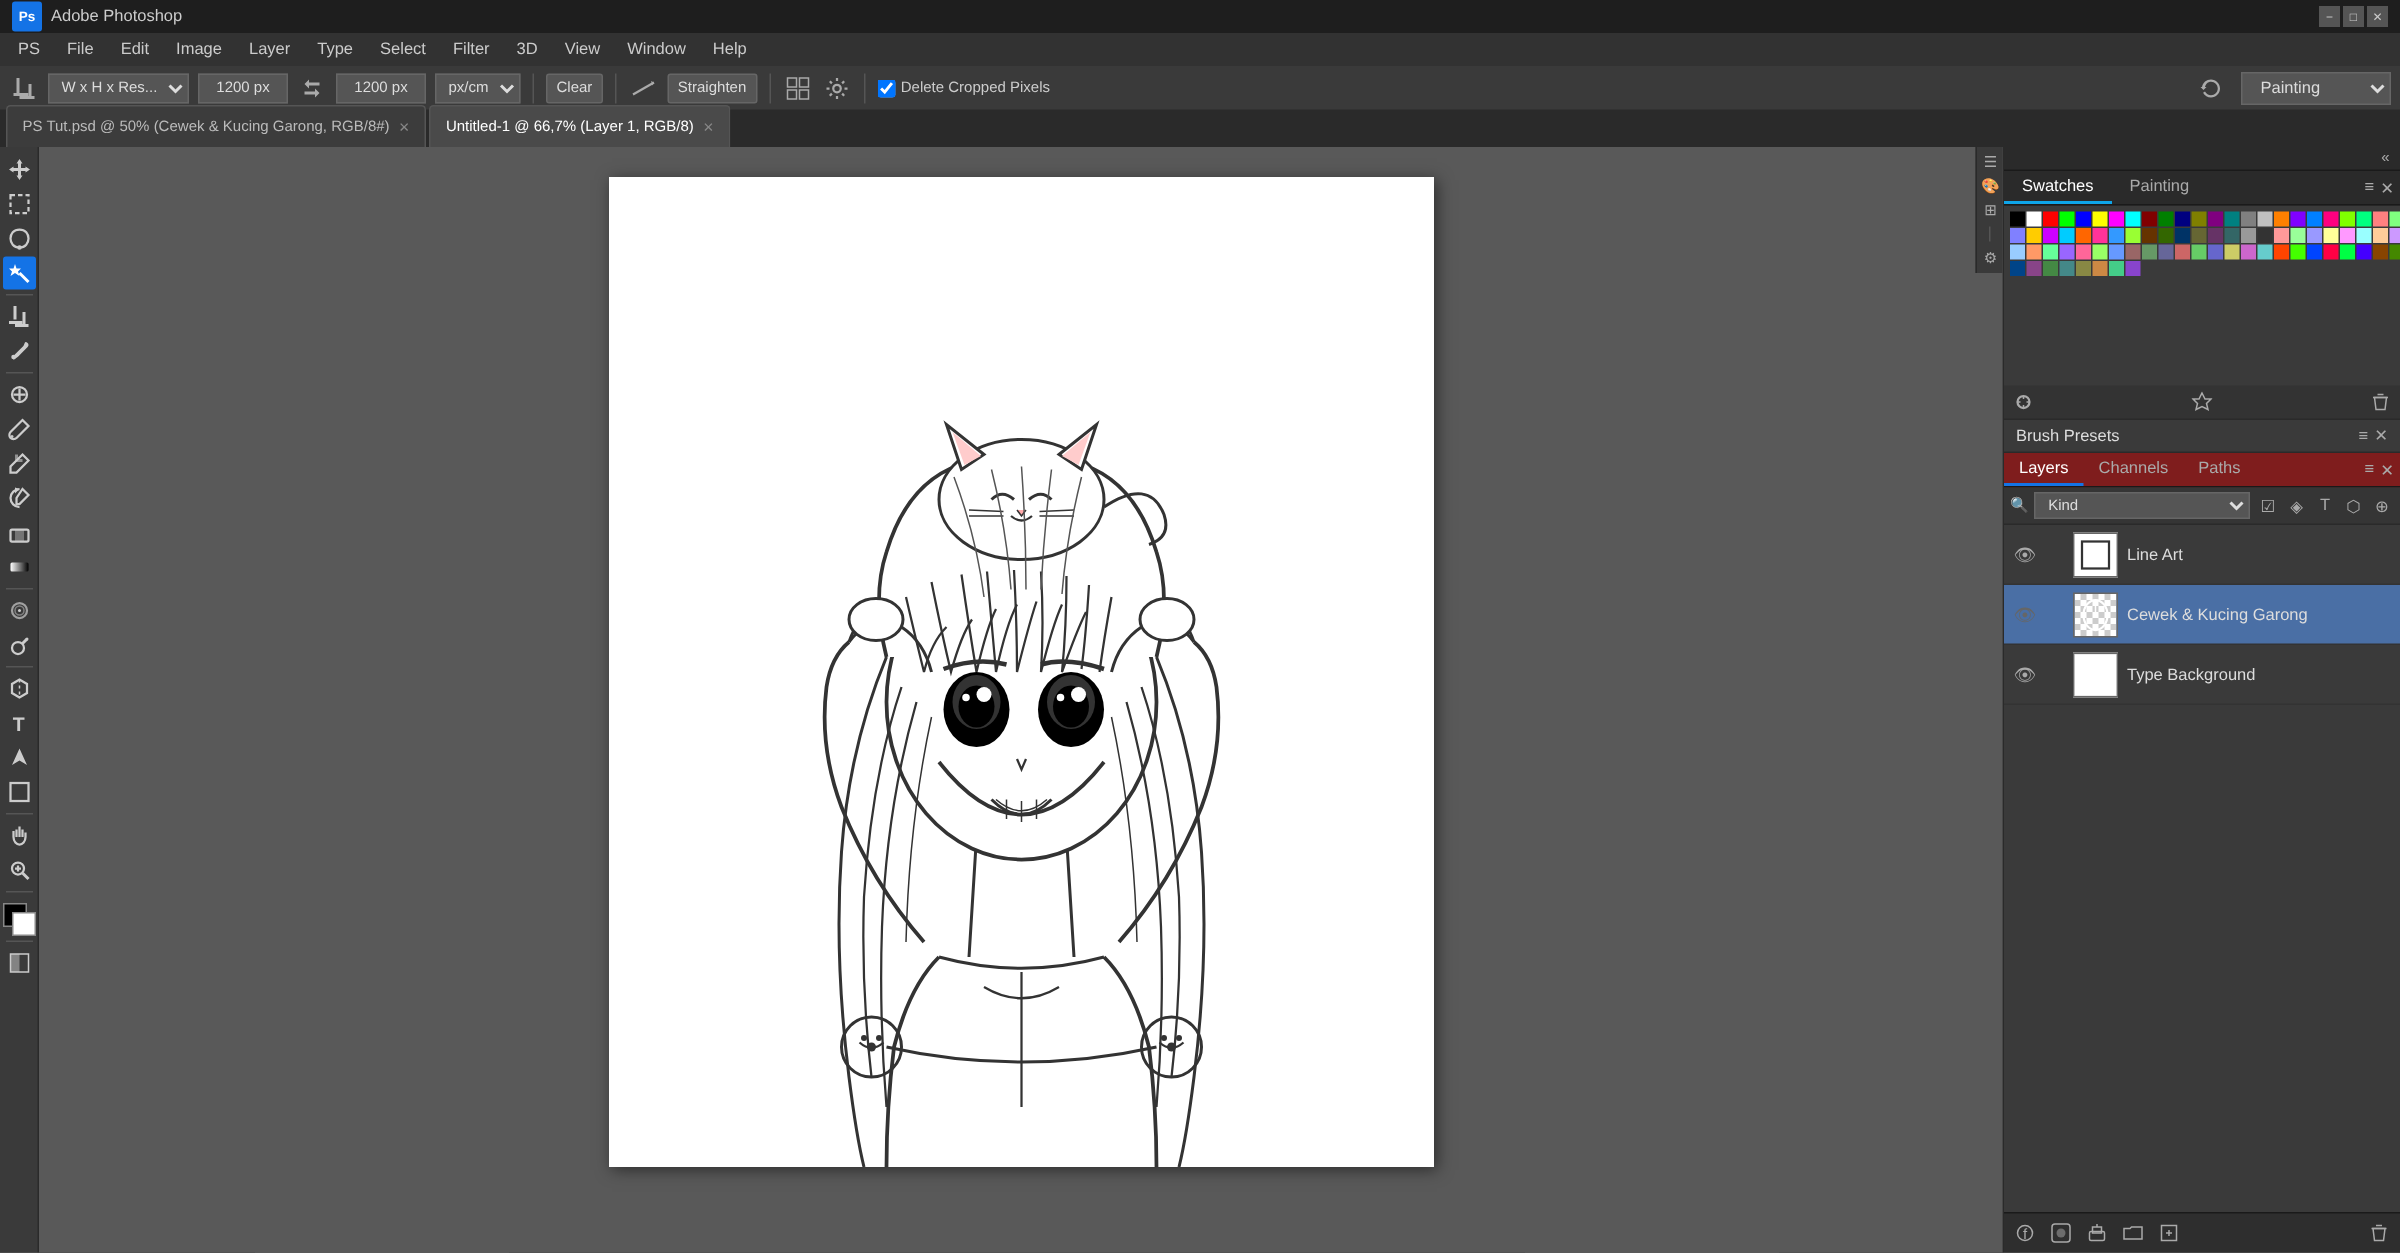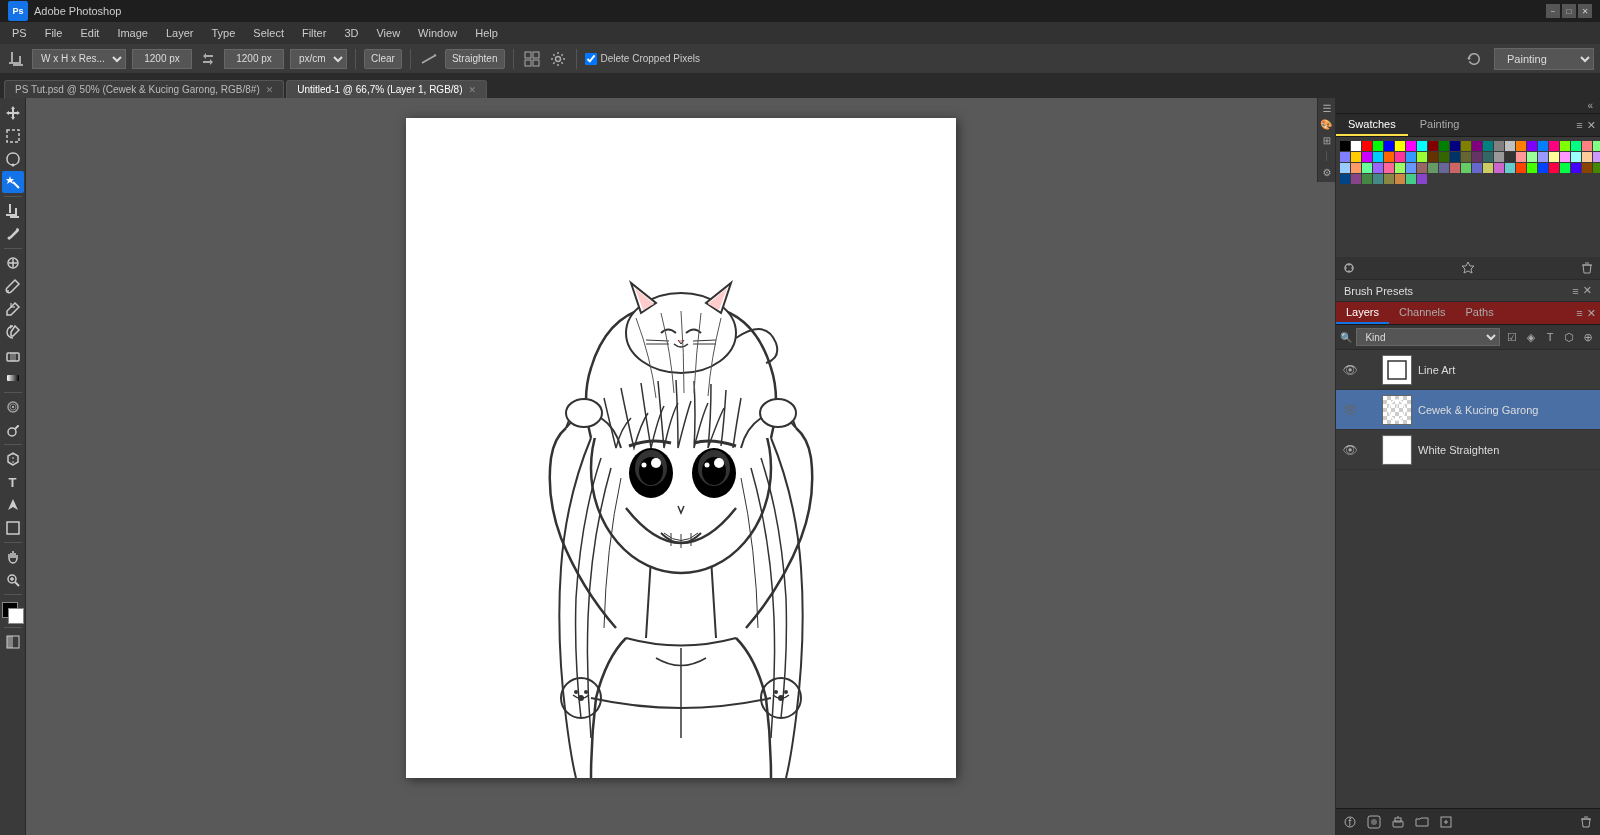--- a/index.html
+++ b/index.html
@@ -149,21 +149,21 @@
     
     #tabs-bar {
       width: 100%;
       height: 24px;
       background: #2a2a2a;
       display: flex;
       align-items: flex-end;
       padding: 0 4px;
     }
     .tab {
-      height: 18px;
+      height: 28px;
       padding: 0 10px;
       background: #3c3c3c;
       border: 1px solid #555;
       border-bottom: none;
       display: flex;
       align-items: center;
       gap: 6px;
       font-size: 10px;
       color: #bbb;
       cursor: pointer;
@@ -299,21 +299,21 @@
     }
     .panel-tab {
       padding: 4px 12px;
       font-size: 11px;
       cursor: pointer;
       color: #aaa;
       border-bottom: 2px solid transparent;
     }
     .panel-tab.active {
       color: #fff;
-      border-bottom: 2px solid #fde047;
+      border-bottom: 2px solid #0ea5e9;
     }
 
     
     #swatches-content {
       padding: 4px;
       height: 120px;
       overflow: hidden;
     }
     .swatches-grid {
       display: grid;
@@ -1170,21 +1170,21 @@
         </div>
 
         <div class="layer-item">
           <div class="layer-eye">👁</div>
           <div class="layer-link"></div>
           <div class="layer-thumb white-bg">
             <svg width="28" height="28" viewBox="0 0 28 28">
                 <rect width="28" height="28" fill="white" stroke="#ccc" stroke-width="0.5"></rect>
               </svg>
           </div>
-          <span class="layer-name">White Straighten</span>
+          <span class="layer-name">Type Background</span>
         </div>
 
       </div>
 
       <div id="layers-actions">
         <div class="layer-action-btn">
           <svg width="14" height="14" viewBox="0 0 14 14">
               <circle cx="7" cy="7" r="5" fill="none" stroke="#aaa" stroke-width="1"></circle>
               <text x="7" y="11" text-anchor="middle" font-size="10" fill="#aaa">f</text>
             </svg>

